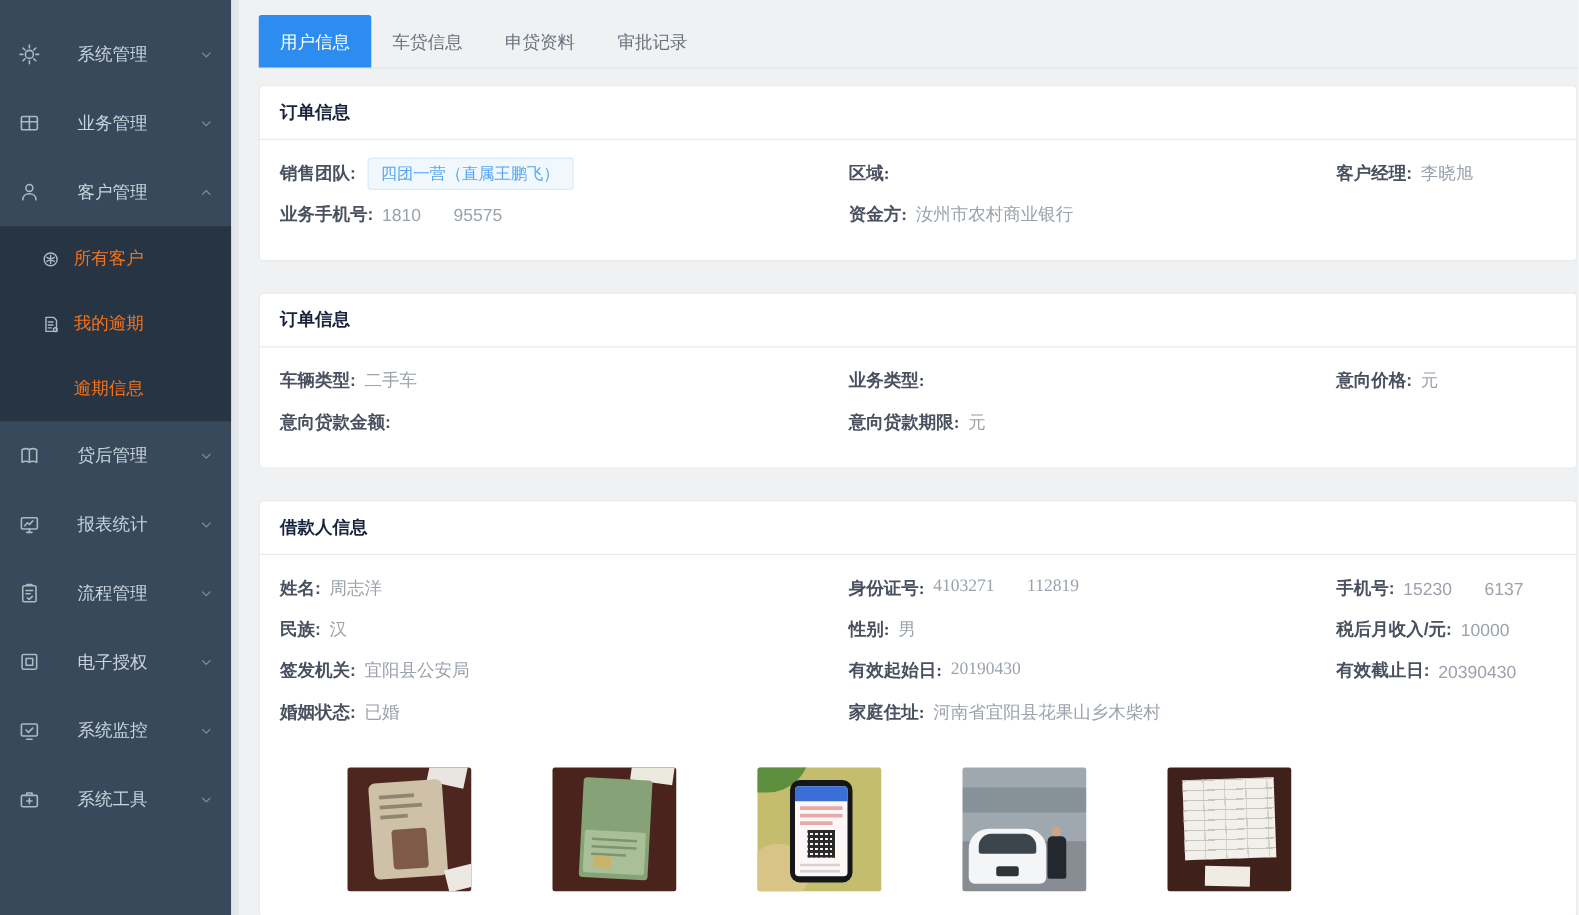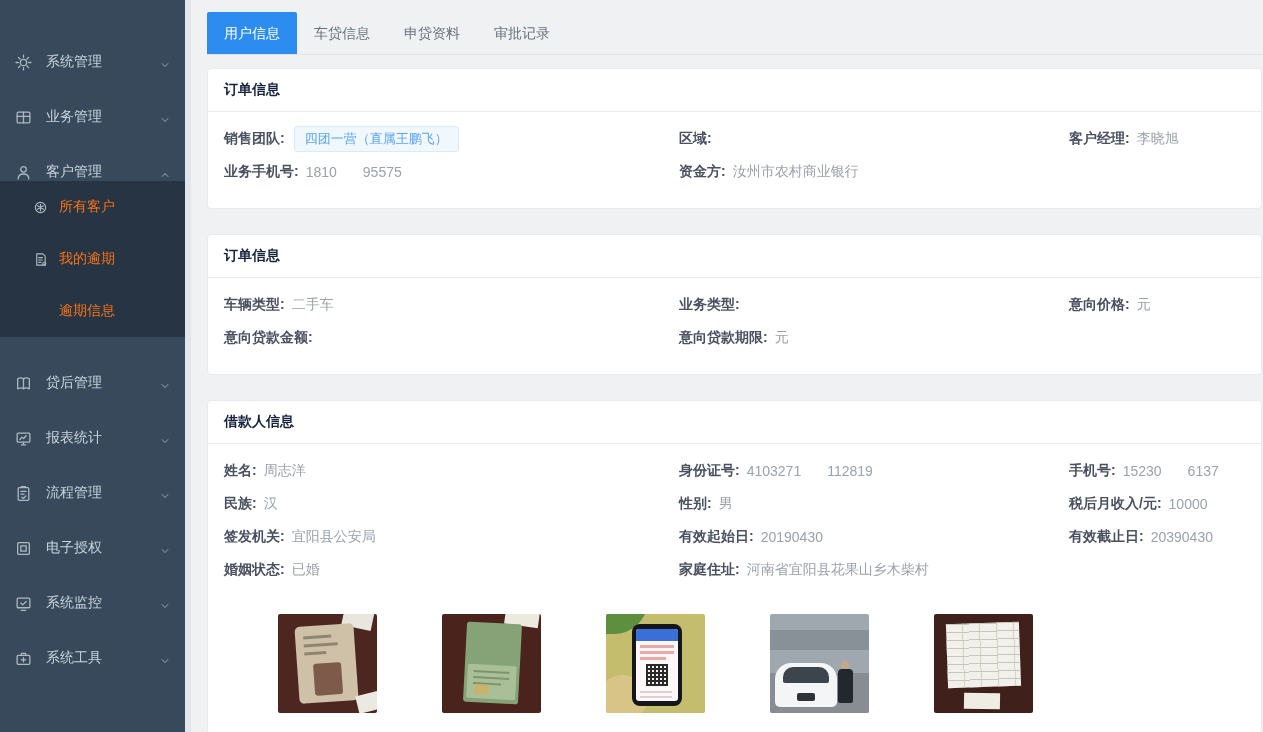--- a/index.html
+++ b/index.html
@@ -1,21 +1,21 @@
 <!DOCTYPE html>
 <html><head>
 <meta charset="utf-8">
 <style>
   html,body{margin:0;padding:0;}
   body{font-family:"Liberation Sans","DejaVu Sans",sans-serif;}
   .app{width:1263px;height:732px;display:flex;overflow:hidden;background:#f0f1f3;}
 
   
   .sidebar{width:185px;flex:0 0 185px;background:#37495b;padding-top:16px;box-sizing:border-box;color:#c9d4de;}
-  .side-item{height:55px;display:flex;align-items:flex-end;padding:0 14px 0 14px;font-size:14px;cursor:pointer;}
+  .side-item{height:55px;display:flex;align-items:center;padding:0 14px 0 14px;font-size:14px;cursor:pointer;gap:16px;}
   .side-item .icon{width:18px;height:18px;margin-right:14px;display:inline-flex;align-items:center;justify-content:center;flex:0 0 18px;}
   .side-item svg{stroke:#aeb9c2;fill:none;stroke-width:1.2;stroke-linecap:round;stroke-linejoin:round;}
   .chev{margin-left:auto;display:inline-flex;opacity:.75;}
   .chev svg{stroke:#9aa7b2;fill:none;stroke-width:1.4;}
   .chev.up{transform:rotate(180deg);}
   .submenu{background:#263444;}
   .sub-item{height:52px;display:flex;align-items:center;padding-left:32px;font-size:14px;color:#f97316;cursor:pointer;}
   .sub-item .icon{width:16px;height:16px;margin-right:11px;display:inline-flex;align-items:center;justify-content:center;}
   .sub-item svg{stroke:#aeb9c2;fill:none;stroke-width:1.2;stroke-linecap:round;stroke-linejoin:round;}
   .sub-item.noicon{padding-left:59px;}
@@ -27,21 +27,21 @@
   .main{flex:1;box-sizing:border-box;padding:12px 0 0 16px;overflow:hidden;}
   .tabs-row{display:flex;align-items:flex-end;height:42px;border-bottom:1px solid #e2e5e8;margin-right:0;}
   .tab{height:42px;line-height:42px;padding:0 17px;font-size:14px;color:#68737e;cursor:pointer;white-space:nowrap;}
   .tab.active{background:#2d8cf0;color:#ffffff;border-radius:2px 2px 0 0;}
 
   .card{background:#ffffff;border:1px solid #e8eaec;border-radius:4px;margin:13px 0 0 0;width:calc(100% - 1px);box-sizing:border-box;}
   .card-head{padding:12px 16px;font-size:14px;font-weight:700;color:#17233d;border-bottom:1px solid #e8eaec;}
   .card-body{padding:10px 16px 20px 16px;}
   .frow{display:flex;align-items:center;height:33px;font-size:14px;}
   .col1{width:455px;flex:0 0 455px;display:flex;align-items:center;}
-  .col2{width:390px;flex:0 0 390px;display:flex;align-items:center;}
+  .col2{width:390px;flex:0 0 390px;display:flex;font-family:Liberation Serif, serif;}
   .col3{flex:1;display:flex;align-items:center;}
   .lbl{font-weight:700;color:#495060;white-space:nowrap;}
   .val{color:#9aa2ab;margin-left:7px;white-space:nowrap;}
   .redact{display:inline-block;width:26px;}
   .tag{display:inline-block;margin-left:9px;padding:3px 10px;background:#f0f8fe;border:1px solid #d8ebfa;border-radius:3px;color:#58a4f1;font-size:13px;white-space:nowrap;}
 
   
   .photos{display:flex;gap:65px;padding:28px 0 0 54px;}
   .photo{width:99px;text-align:center;}
   .thumb{width:99px;height:99px;position:relative;overflow:hidden;border-radius:2px;cursor:pointer;}

